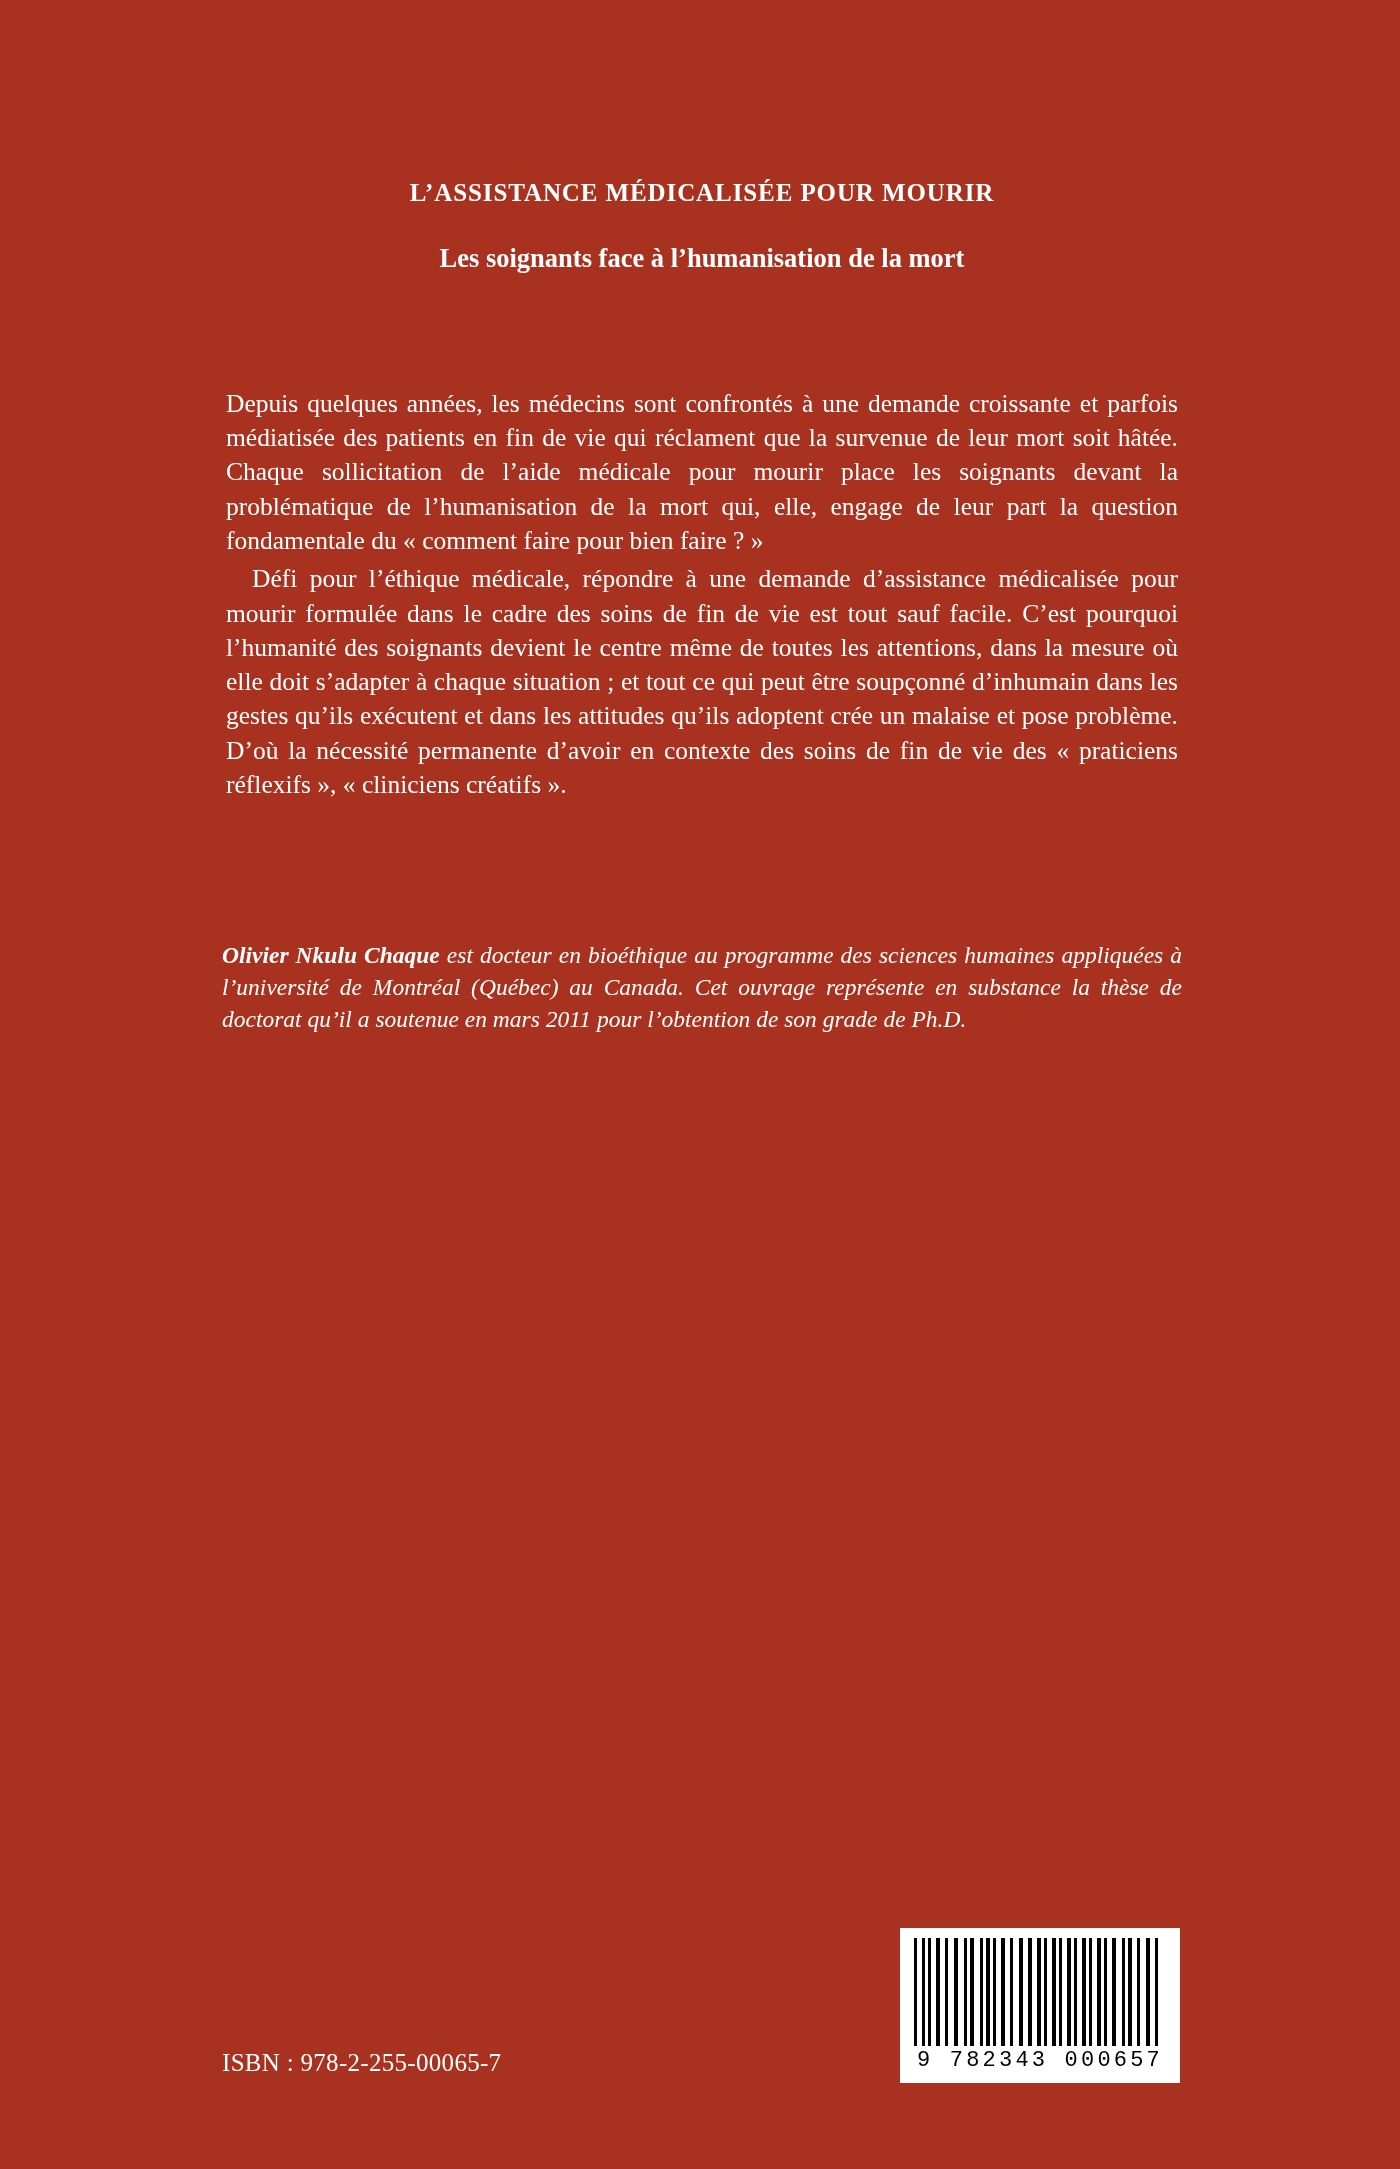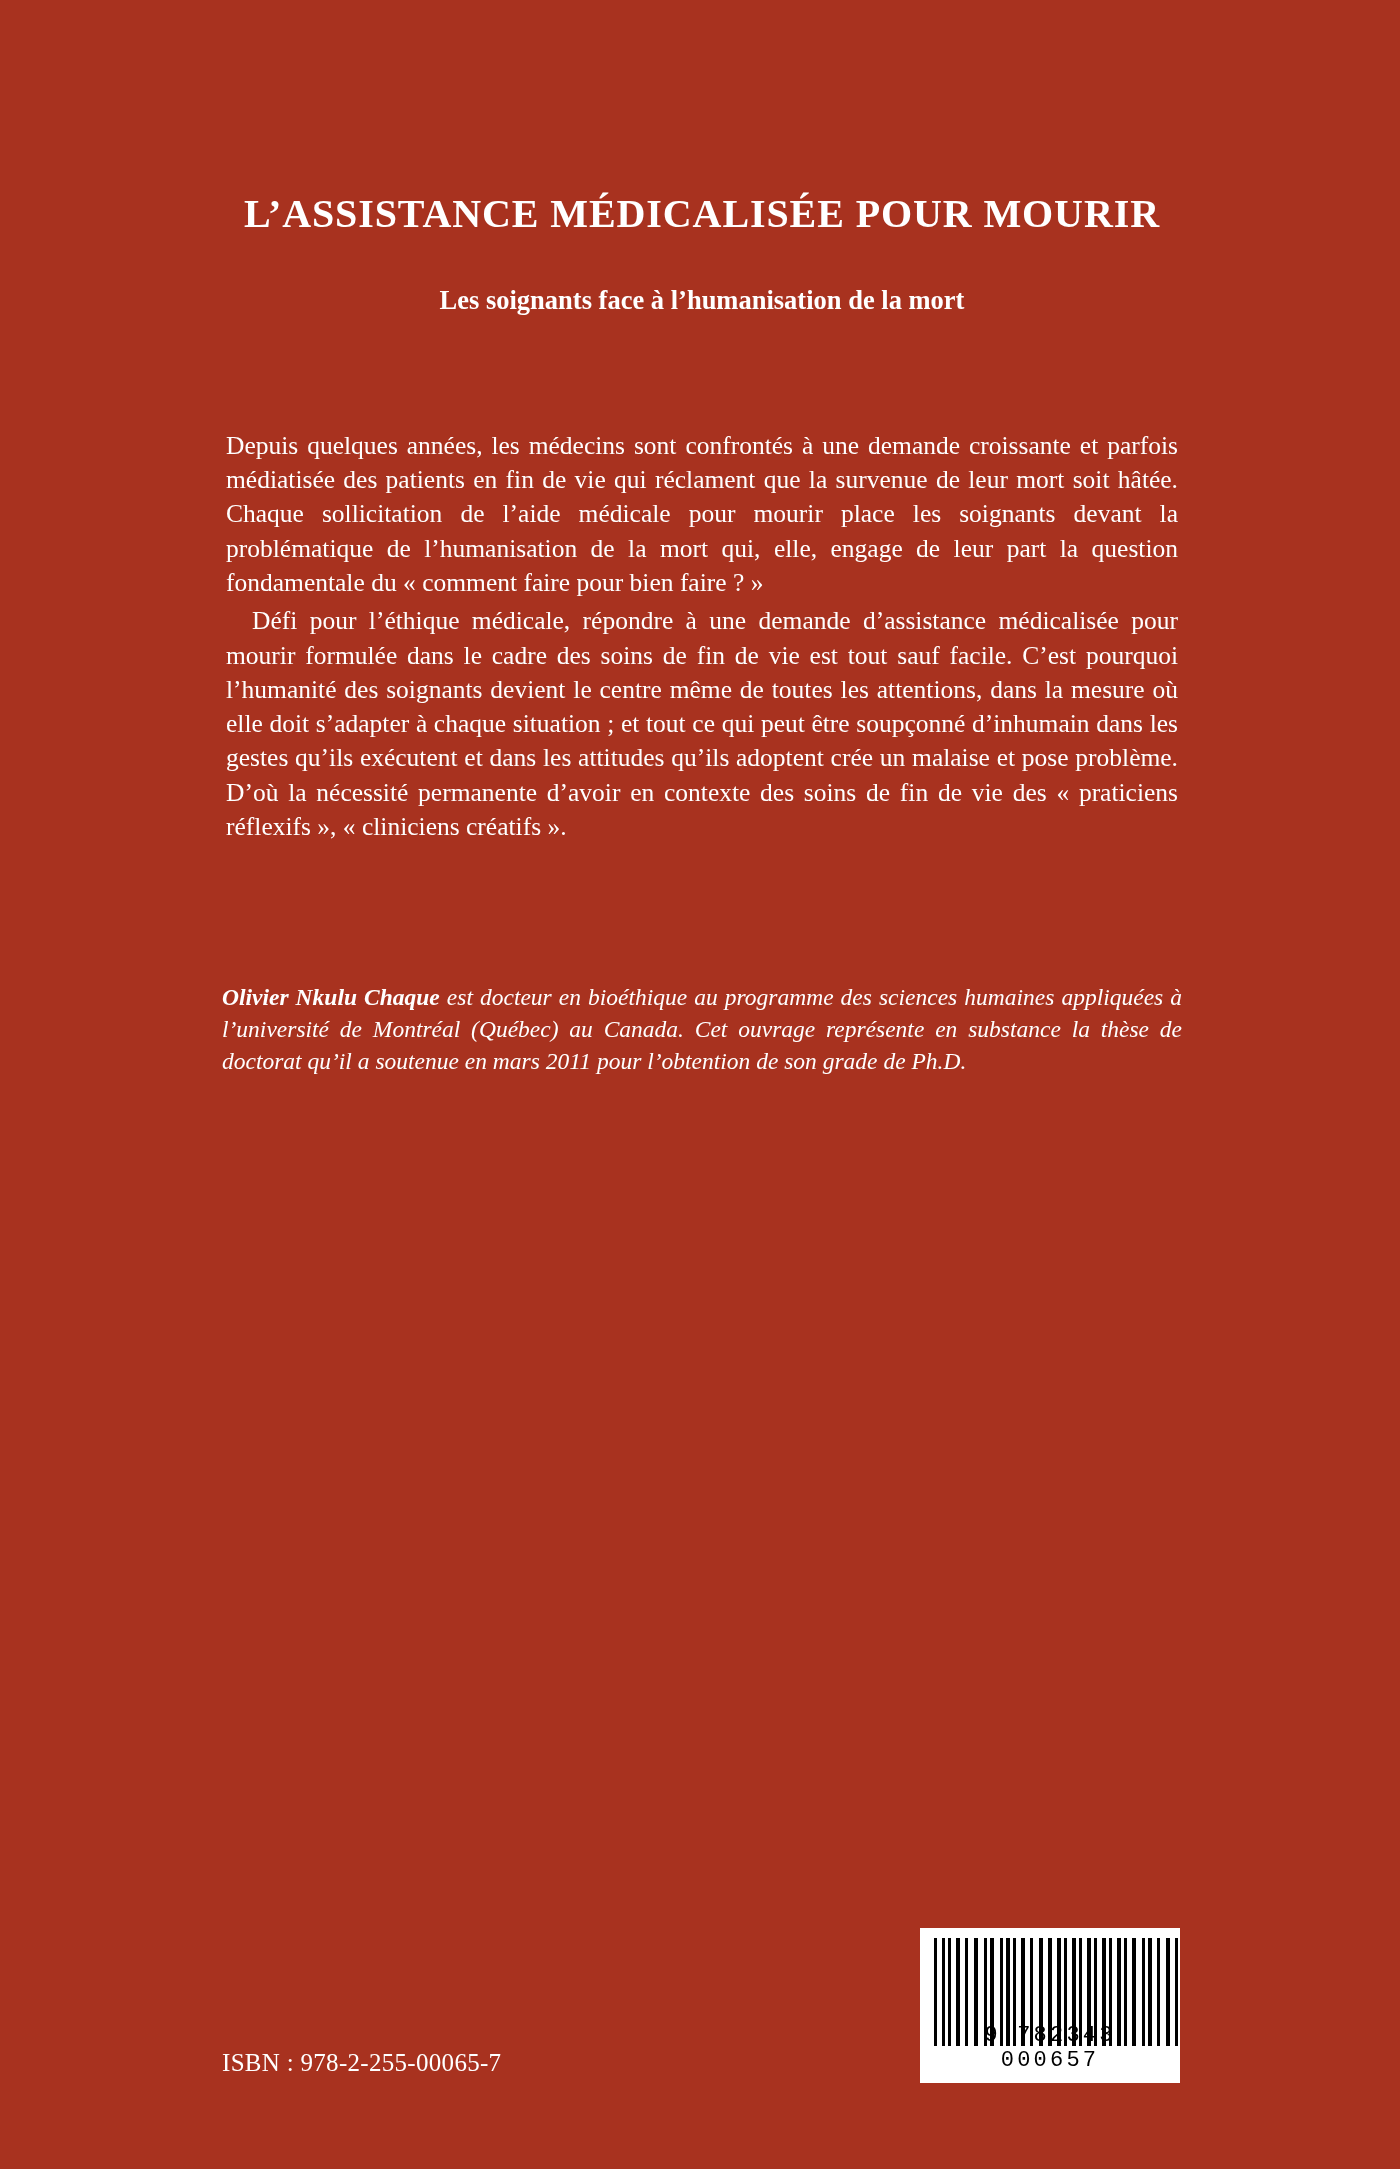--- a/index.html
+++ b/index.html
@@ -29,24 +29,24 @@
     top: 0;
     width: 960px;
   }
   .title-block {
     text-align: center;
     padding-top: 178px;
   }
   .book-title {
     font-family: "Liberation Serif", serif;
     font-weight: bold;
-    font-size: 40px;
+    font-size: 25px;
     letter-spacing: 0.9px;
     line-height: 1.2;
-    margin: 12px;
+    margin: 0;
   }
   .book-subtitle {
     font-family: "Liberation Serif", serif;
     font-weight: bold;
     font-size: 26.5px;
     line-height: 1.2;
     margin: 0;
     padding-top: 35px;
   }
   .blurb {
@@ -85,21 +85,21 @@
   }
   .isbn {
     font-size: 25px;
     line-height: 1.5;
     letter-spacing: 0.3px;
   }
   .barcode-box {
     position: absolute;
     right: 220px;
     bottom: 86px;
-    width: 260px;
+    width: 280px;
     height: 155px;
     background: #ffffff;
     padding: 0;
     box-sizing: border-box;
   }
   .barcode-bars {
     position: absolute;
     left: 14px;
     top: 10px;
     width: 252px;

